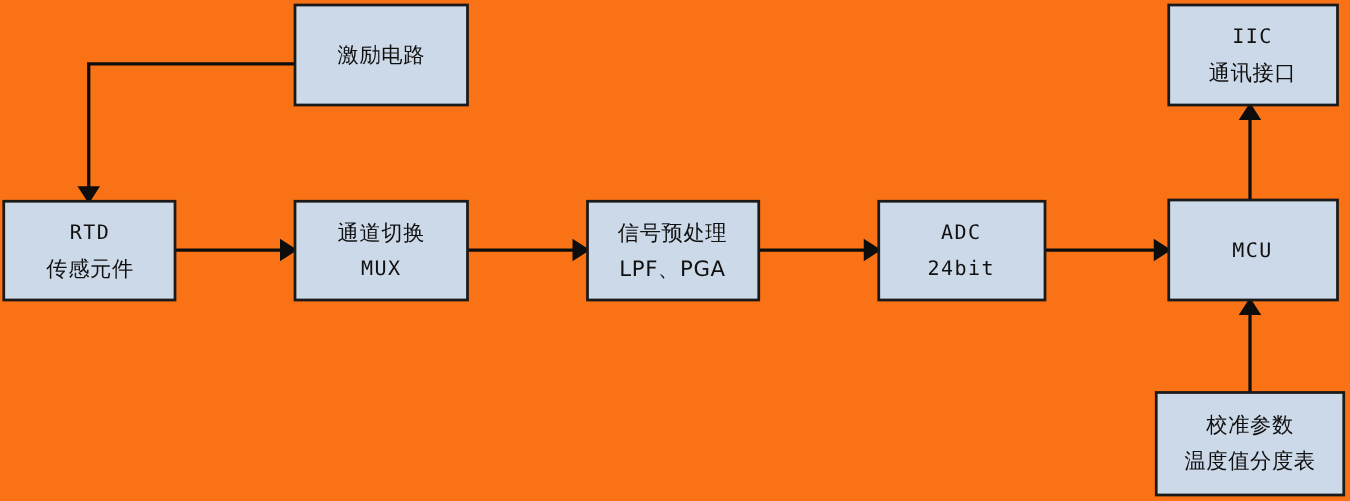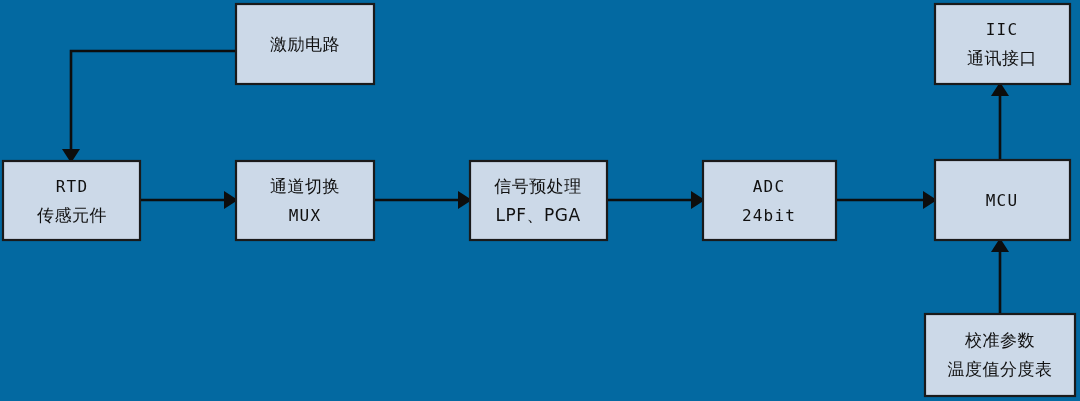--- a/index.html
+++ b/index.html
@@ -10,21 +10,21 @@
   body {
     width: 1080px;
     height: 401px;
     overflow: hidden;
     font-family: "DejaVu Sans", sans-serif;
   }
   #diagram-root {
     position: relative;
     width: 1080px;
     height: 401px;
-    background: #0369a1;
+    background: #f97316;
   }
   svg.diagram-canvas {
     position: absolute;
     top: 0;
     left: 0;
     width: 1080px;
     height: 401px;
     display: block;
   }
   .node-box {

